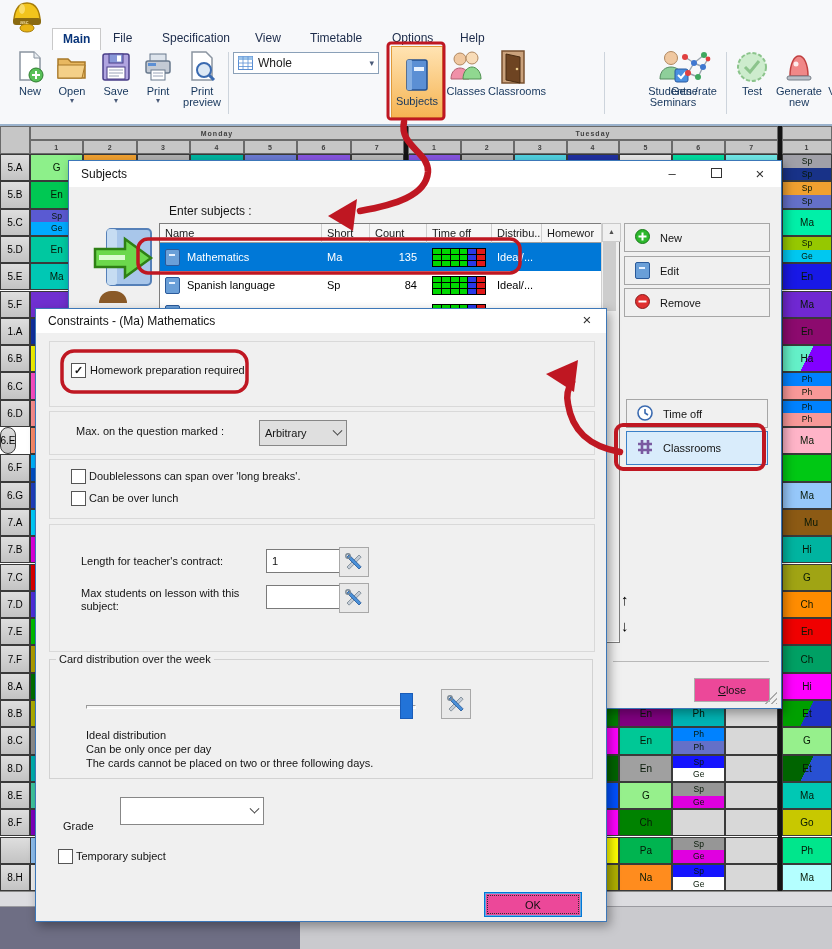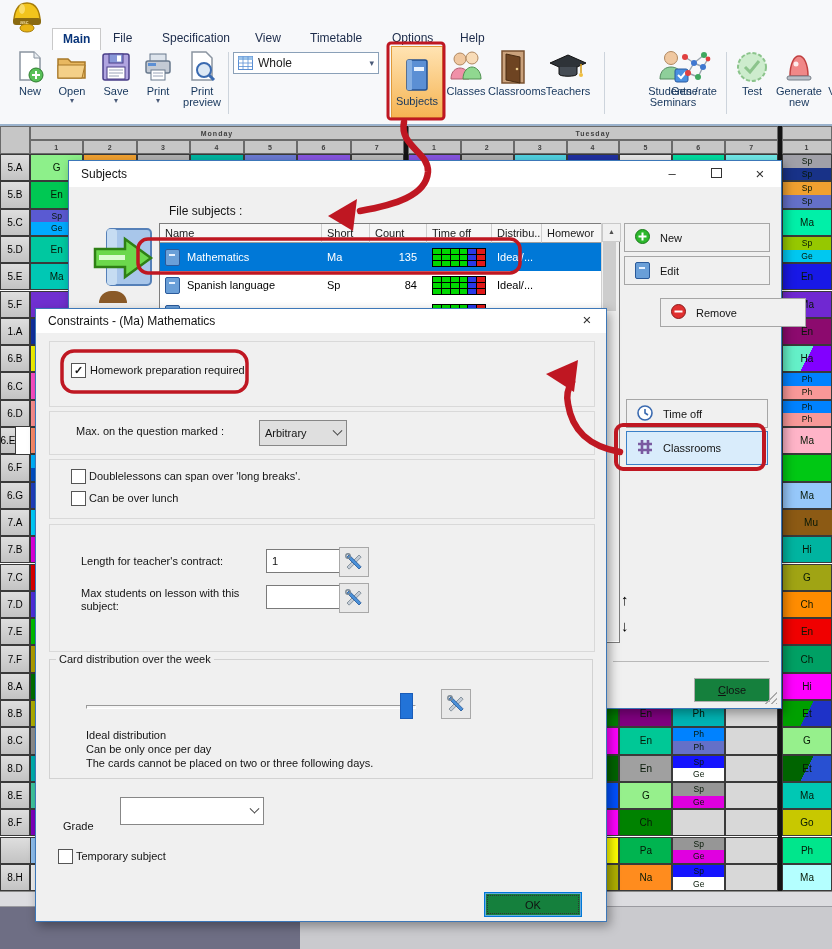--- a/index.html
+++ b/index.html
@@ -42,21 +42,21 @@
   .cb{position:absolute;width:13px;height:13px;background:#fff;border:1px solid #555;
       font-size:11px;font-weight:bold;line-height:12px;text-align:center;color:#1a1a1a;}
   .lbl{position:absolute;font-size:11px;color:#141414;white-space:nowrap;}
   .combo{position:absolute;border:1px solid #878787;font-size:11px;color:#141414;display:flex;align-items:center;padding:0 5px;}
   .combo .chev{margin-left:auto;width:6px;height:6px;border-right:1.6px solid #444;border-bottom:1.6px solid #444;
       transform:rotate(45deg) translate(-2px,-2px);}
   .tinput{position:absolute;background:#fff;border:1px solid #7a7a7a;font-size:11px;color:#111;padding:0 5px;
       display:flex;align-items:center;}
   .toolbtn{position:absolute;width:28px;height:28px;background:#e9e9e9;border:1px solid #a8a8a8;
       display:flex;align-items:center;justify-content:center;}
-  .pushbtn{position:absolute;background:#15803d;border:1px solid #adadad;font-size:11px;color:#111;
+  .pushbtn{position:absolute;background:#ec4899;border:1px solid #adadad;font-size:11px;color:#111;
       display:flex;align-items:center;justify-content:center;}
   .sidebtn{position:absolute;width:134px;height:27px;background:#f0f0f0;border:1px solid #a6a6a6;
       font-size:11px;color:#141414;display:flex;align-items:center;padding-left:10px;gap:10px;}
   .sidebtn.active{background:#d9ecfb;border:1px solid #3a80c8;}
   
   #subj-table{position:absolute;left:90px;top:62px;width:459px;height:418px;background:#fff;border:1px solid #7d7d7d;}
   .th{position:absolute;top:0;height:19px;background:#f6f6f6;border-right:1px solid #cfcfcf;border-bottom:1px solid #9d9d9d;
       font-size:11px;color:#1a1a1a;display:flex;align-items:center;padding-left:5px;box-sizing:border-box;overflow:hidden;}
   .srow{position:absolute;height:28px;width:442px;}
   .srow.sel{background:#0078d7;color:#fff;}
@@ -192,31 +192,20 @@
     <div class="tbtn" style="left:488px;width:52px;">
       <div class="ic">
         <svg width="32" height="36" viewBox="0 0 32 36">
             <rect x="4" y="2" width="22" height="32" fill="#caa27c" stroke="#7a5230" stroke-width="1.5"></rect>
             <path d="M8 5 l14 3 v26 l-14-3 z" fill="#6e4422" stroke="#4a2c12"></path>
             <circle cx="19" cy="20" r="1.3" fill="#e8c888"></circle>
           </svg>
       </div>
       <div class="tlabel">Classrooms</div>
     </div>
-    <div class="tbtn" style="left:544px;width:48px;">
-      <div class="ic">
-        <svg width="40" height="32" viewBox="0 0 40 32">
-            <path d="M20 4 L38 12 L20 20 L2 12 Z" fill="#2e3338" stroke="#111"></path>
-            <path d="M11 16 v7 c0 3 18 3 18 0 v-7" fill="#454c54" stroke="#111"></path>
-            <path d="M33 13 v9" stroke="#d8a020" stroke-width="1.6"></path>
-            <circle cx="33" cy="24" r="2" fill="#f0c040"></circle>
-          </svg>
-      </div>
-      <div class="tlabel">Teachers</div>
-    </div>
     <div class="vsep" style="left:604px;"></div>
     <div class="tbtn" style="left:644px;width:58px;">
       <div class="ic">
         <svg width="36" height="36" viewBox="0 0 36 36">
             <circle cx="16" cy="9" r="6.5" fill="#f0c8a0" stroke="#b08860"></circle>
             <path d="M5 30 c0-9 6-12 11-12 s11 3 11 12 z" fill="#8ecf9a" stroke="#548a5e"></path>
             <rect x="20" y="20" width="13" height="13" rx="2" fill="#4a90e0" stroke="#2a5aa0"></rect>
             <path d="M23 26 l3 3 l5 -6" stroke="#fff" stroke-width="2" fill="none"></path>
           </svg>
       </div>
@@ -324,21 +313,21 @@
       <div class="cell" style="left: 782px; top: 246.4px; width: 50px; height: 27.3px; flex-direction: column;">
         <div class="half" style="background: rgb(0, 130, 255);">Ph</div>
         <div class="half" style="background: rgb(248, 152, 152);">Ph</div>
       </div>
       <div class="cell rowlab" style="left: 0px; top: 273.7px; width: 30px; height: 27.3px;">6.D</div>
       <div class="cell" style="left: 30px; top: 273.7px; width: 53.43px; height: 27.3px; background: rgb(255, 144, 144);"></div>
       <div class="cell" style="left: 782px; top: 273.7px; width: 50px; height: 27.3px; flex-direction: column;">
         <div class="half" style="background: rgb(0, 130, 255);">Ph</div>
         <div class="half" style="background: rgb(248, 152, 152);">Ph</div>
       </div>
-      <div class="cell rowlab" style="left: 0px; top: 301px; width: 16px; height: 27.3px;">6.E</div>
+      <div class="cell rowlab" style="left: 0px; top: 301px; width: 16px; height: 27.3px; border-radius: 12px;">6.E</div>
       <div class="cell" style="left: 30px; top: 301px; width: 53.43px; height: 27.3px; background: rgb(255, 140, 105);"></div>
       <div class="cell" style="left: 782px; top: 301px; width: 50px; height: 27.3px; background: rgb(255, 180, 200);">Ma</div>
       <div class="cell rowlab" style="left: 0px; top: 328.3px; width: 30px; height: 27.3px;">6.F</div>
       <div class="cell" style="left: 30px; top: 328.3px; width: 53.43px; height: 27.3px; flex-direction: column;">
         <div class="half" style="background: rgb(0, 180, 255);"></div>
         <div class="half" style="background: rgb(0, 80, 200);"></div>
       </div>
       <div class="cell" style="left: 782px; top: 328.3px; width: 50px; height: 27.3px; background: rgb(0, 200, 20);"></div>
       <div class="cell rowlab" style="left: 0px; top: 355.6px; width: 30px; height: 27.3px;">6.G</div>
       <div class="cell" style="left: 30px; top: 355.6px; width: 53.43px; height: 27.3px; background: rgb(32, 64, 192);"></div>
@@ -461,21 +450,21 @@
       <svg width="66" height="64" viewBox="0 0 66 64">
         <rect x="14" y="2" width="44" height="56" rx="4" fill="#a8c6ea" stroke="#5580b8" stroke-width="2"></rect>
         <rect x="14" y="2" width="10" height="56" rx="3" fill="#c6dcf2"></rect>
         <path d="M2 22 h30 v-10 l26 19 l-26 19 v-10 h-30 z" fill="#6cd84c" stroke="#2e8014" stroke-width="2.5"></path>
         <rect x="6" y="28" width="26" height="5" fill="#e8ffe0" opacity="0.9"></rect>
       </svg>
     </div>
 
     <div class="abs" style="left:30px;top:130px;width:28px;height:12px;border-radius:14px 14px 0 0;background:#8a5a28;"></div>
 
-    <div class="lbl" style="left:100px;top:43px;font-size:12px;">File subjects :</div>
+    <div class="lbl" style="left:100px;top:43px;font-size:12px;">Enter subjects :</div>
 
     <div id="subj-table">
         <div class="th" style="left: 0px; width: 162px;">Name</div>
         <div class="th" style="left: 162px; width: 48px;">Short</div>
         <div class="th" style="left: 210px; width: 57px;">Count</div>
         <div class="th" style="left: 267px; width: 65px;">Time off</div>
         <div class="th" style="left: 332px; width: 50px;">Distribu...</div>
         <div class="th" style="left: 382px; width: 77px;">Homewor</div>
         <div class="srow sel" style="left: 0px; top: 19px;">
           <div class="scell" style="left: 0px; width: 162px;">
@@ -590,21 +579,21 @@
       <span><svg width="15" height="15" viewBox="0 0 15 15">
             <circle cx="7.5" cy="7.5" r="7" fill="#2db82d" stroke="#1a7a1a"></circle>
             <path d="M7.5 3.5 v8 M3.5 7.5 h8" stroke="#fff" stroke-width="2"></path>
           </svg></span>
       <span>New</span>
     </div>
     <div class="sidebtn" style="left:555px;top:95px;">
       <span class="bookic"></span>
       <span>Edit</span>
     </div>
-    <div class="sidebtn" style="left:555px;top:137px;margin-left:36px;">
+    <div class="sidebtn" style="left:555px;top:127px;">
       <span><svg width="15" height="15" viewBox="0 0 15 15">
             <circle cx="7.5" cy="7.5" r="7" fill="#e03030" stroke="#8a1a1a"></circle>
             <path d="M3.5 7.5 h8" stroke="#fff" stroke-width="2"></path>
           </svg></span>
       <span>Remove</span>
     </div>
     <div class="sidebtn" style="left:557px;top:238px;width:130px;">
       <span><svg width="16" height="16" viewBox="0 0 16 16">
             <circle cx="8" cy="8" r="7" fill="#fff" stroke="#3a6ab0" stroke-width="1.6"></circle>
             <path d="M8 4 v4 l3 2" stroke="#3a6ab0" stroke-width="1.6" fill="none"></path>

